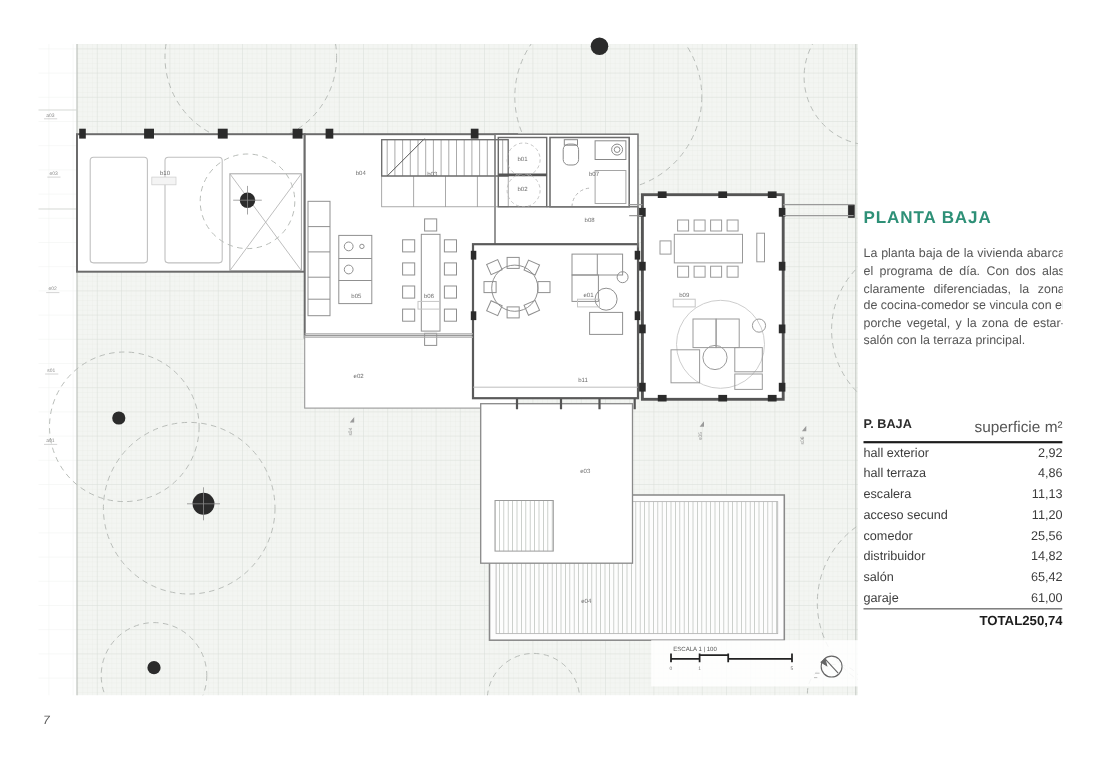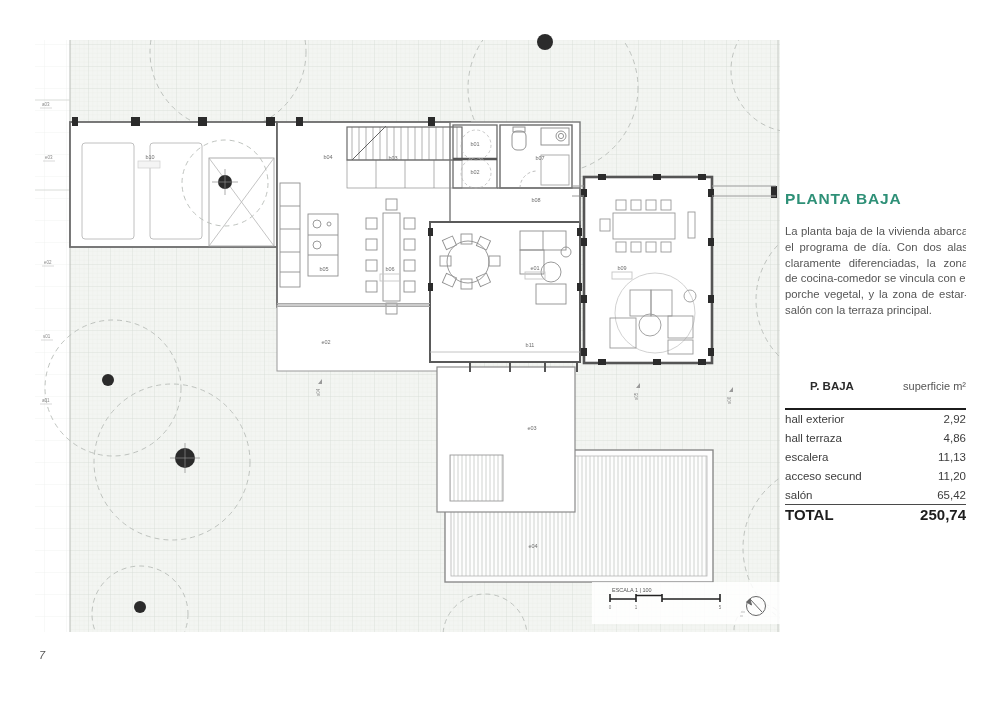--- a/index.html
+++ b/index.html
@@ -5,29 +5,29 @@
   html,body{margin:0;padding:0;background:#ffffff;}
   #page{position:relative;width:966px;height:701px;background:#fff;overflow:hidden;
         font-family:"Liberation Sans", sans-serif;}
   #plan-svg{position:absolute;left:0;top:0;}
   
   #right-panel{position:absolute;left:785px;top:190px;width:183px;}
   #plan-title{font-size:15.5px;font-weight:bold;letter-spacing:0.8px;margin:0 0 0 0;}
   #plan-desc{margin-top:16px;font-size:11.3px;line-height:15.8px;color:#555;
              text-align:justify;text-justify:inter-word;}
   #area-table{position:absolute;left:785px;top:380px;width:181px;font-size:11.5px;color:#3c3c3c;}
-  .tbl-head{display:flex;justify-content:space-between;align-items:flex-start;padding-bottom:16px;margin-left:25px;}
+  .tbl-head{display:flex;justify-content:space-between;align-items:flex-start;padding-bottom:5px;}
   .tbl-head .h-name{font-weight:bold;font-size:11.5px;color:#2b2b2b;}
-  .tbl-head .h-unit{font-size:11px;color:#555;}
+  .tbl-head .h-unit{font-size:14px;color:#555;}
   .tbl-rule-thick{border-top:2px solid #1c1c1c;}
   .tbl-rule-thin{border-top:1px solid #4a4a4a;}
   .tbl-row{display:flex;justify-content:space-between;height:18.8px;align-items:center;}
   .tbl-row .v{text-align:center;}
-  .tbl-total{display:flex;justify-content:space-between;height:20px;align-items:center;
-             font-weight:bold;color:#1d1d1d;font-size:15px;}
+  .tbl-total{display:flex;justify-content:flex-end;height:20px;align-items:center;
+             font-weight:bold;color:#1d1d1d;font-size:12px;}
   #page-number{position:absolute;left:39px;top:649px;font-size:11px;font-style:italic;color:#555;}
 </style>
 </head>
 <body>
 
 <div id="page">
 
   <svg id="plan-svg" width="994" height="701" viewBox="0 0 994 701">
     <defs>
       <pattern id="fineGrid" width="4.4" height="4.4" patternUnits="userSpaceOnUse">
@@ -310,22 +310,34 @@
     </div>
     <div class="tbl-row">
       <span>escalera</span>
       <span class="v">11,13</span>
     </div>
     <div class="tbl-row">
       <span>acceso secund</span>
       <span class="v">11,20</span>
     </div>
     <div class="tbl-row">
+      <span>comedor</span>
+      <span class="v">25,56</span>
+    </div>
+    <div class="tbl-row">
+      <span>distribuidor</span>
+      <span class="v">14,82</span>
+    </div>
+    <div class="tbl-row">
       <span>salón</span>
       <span class="v">65,42</span>
+    </div>
+    <div class="tbl-row">
+      <span>garaje</span>
+      <span class="v">61,00</span>
     </div>
 
     <div class="tbl-rule-thin"></div>
     <div class="tbl-total">
       <span>TOTAL</span>
       <span class="v">250,74</span>
     </div>
   </div>
 
   <div id="page-number">7</div>

